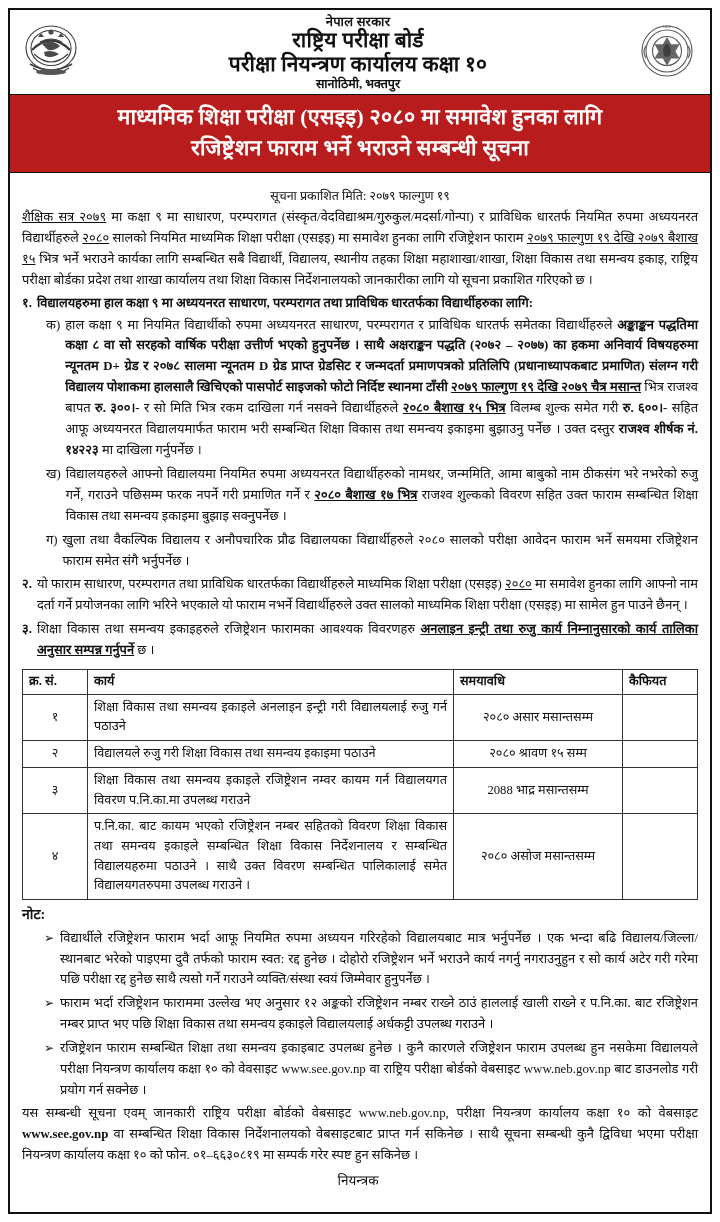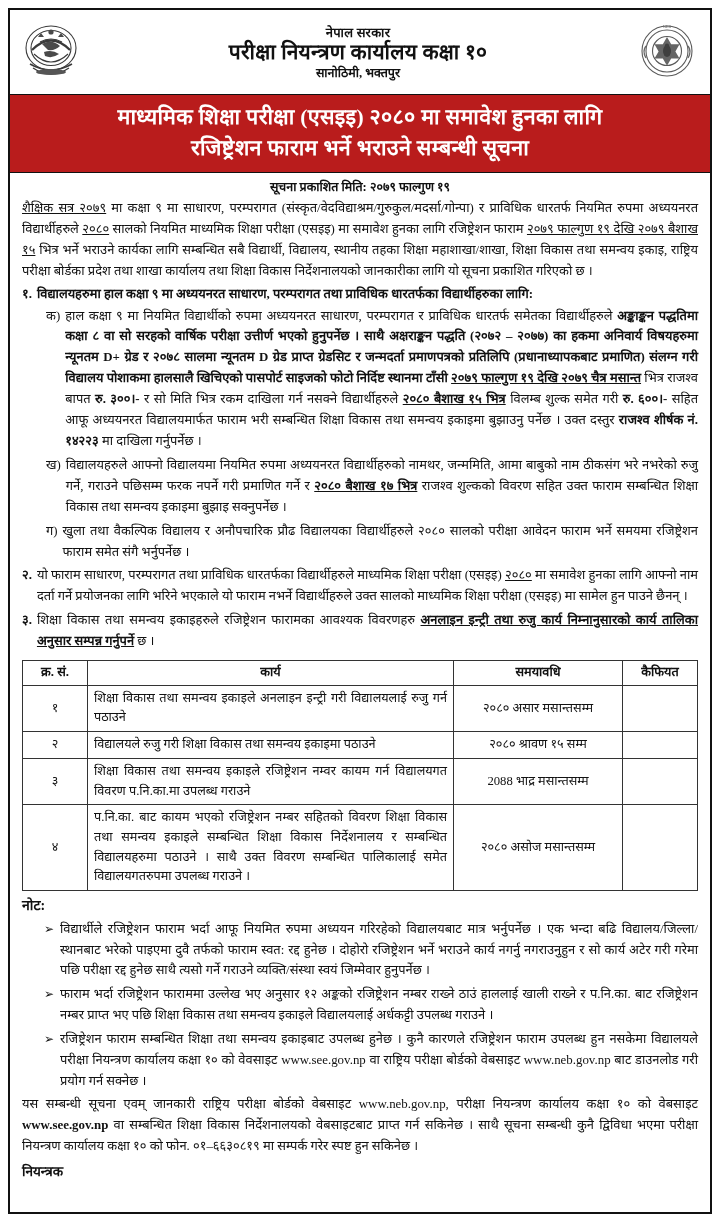--- a/index.html
+++ b/index.html
@@ -81,22 +81,22 @@
   .banner-line {
     font-size: 21.5px;
     font-weight: 700;
     line-height: 1.42;
     letter-spacing: .3px;
   }
 
   .pubdate {
     text-align: center;
     font-size: 12.5px;
-    font-weight: 700;
-    padding: 5px 0 3px 0;
+    font-weight: 400;
+    padding: 14px 0 3px 0;
     color: #111;
   }
 
   
   .body {
     flex: 1 1 auto;
     padding: 0 12px 4px 12px;
     font-size: 12.9px;
     color: #111;
     line-height: 1.62;
@@ -145,21 +145,21 @@
     margin: 6px 0 4px 0;
     font-size: 12.7px;
   }
   table.sched th, table.sched td {
     border: 1px solid #333;
     padding: 3px 6px;
     vertical-align: middle;
     line-height: 1.55;
   }
   table.sched th {
-    text-align: center;
+    text-align: left;
     font-weight: 700;
     padding: 2px 6px;
   }
   td.sn { text-align: center; width: 52px; }
   td.work { text-align: justify; }
   td.time { text-align: center; width: 156px; }
   td.remark { width: 62px; }
   th.c-sn { width: 52px; }
   th.c-time { width: 156px; }
   th.c-remark { width: 62px; }
@@ -180,22 +180,22 @@
     flex: 0 0 16px;
     font-size: 12px;
     line-height: 1.72;
     color: #111;
   }
   .bullet-item > .content { flex: 1 1 auto; }
 
   .closing {
   }
   .signature {
-    text-align: left;
-    font-weight: 700;
+    text-align: center;
+    font-weight: 400;
     font-size: 13.5px;
     padding-top: 2px;
     padding-right: 4px;
   }
   .mono-url { font-family: "Liberation Serif", serif; }
 </style>
 </head>
 <body>
 
 <div class="page">
@@ -221,20 +221,21 @@
             <path d="M38 19 l3 -4 3 4 z"></path>
           </g>
           <g fill="#555">
             <ellipse cx="31" cy="54" rx="15" ry="3"></ellipse>
           </g>
         </svg>
       </span>
 
       <div class="masthead-text">
         <div class="org-line-sm">नेपाल सरकार</div>
+        <div class="org-line-lg">राष्ट्रिय परीक्षा बोर्ड</div>
         <div class="org-line-lg">परीक्षा नियन्त्रण कार्यालय कक्षा १०</div>
         <div class="org-line-addr">सानोठिमी, भक्तपुर</div>
       </div>
 
       <span class="emblem right">
         <svg viewBox="0 0 66 70" width="66" height="70" aria-hidden="true">
           <g fill="none" stroke="#5a5a5a" stroke-width="1.1">
             <circle cx="33" cy="33" r="25"></circle>
             <circle cx="33" cy="33" r="21"></circle>
             <circle cx="33" cy="33" r="14.5"></circle>

